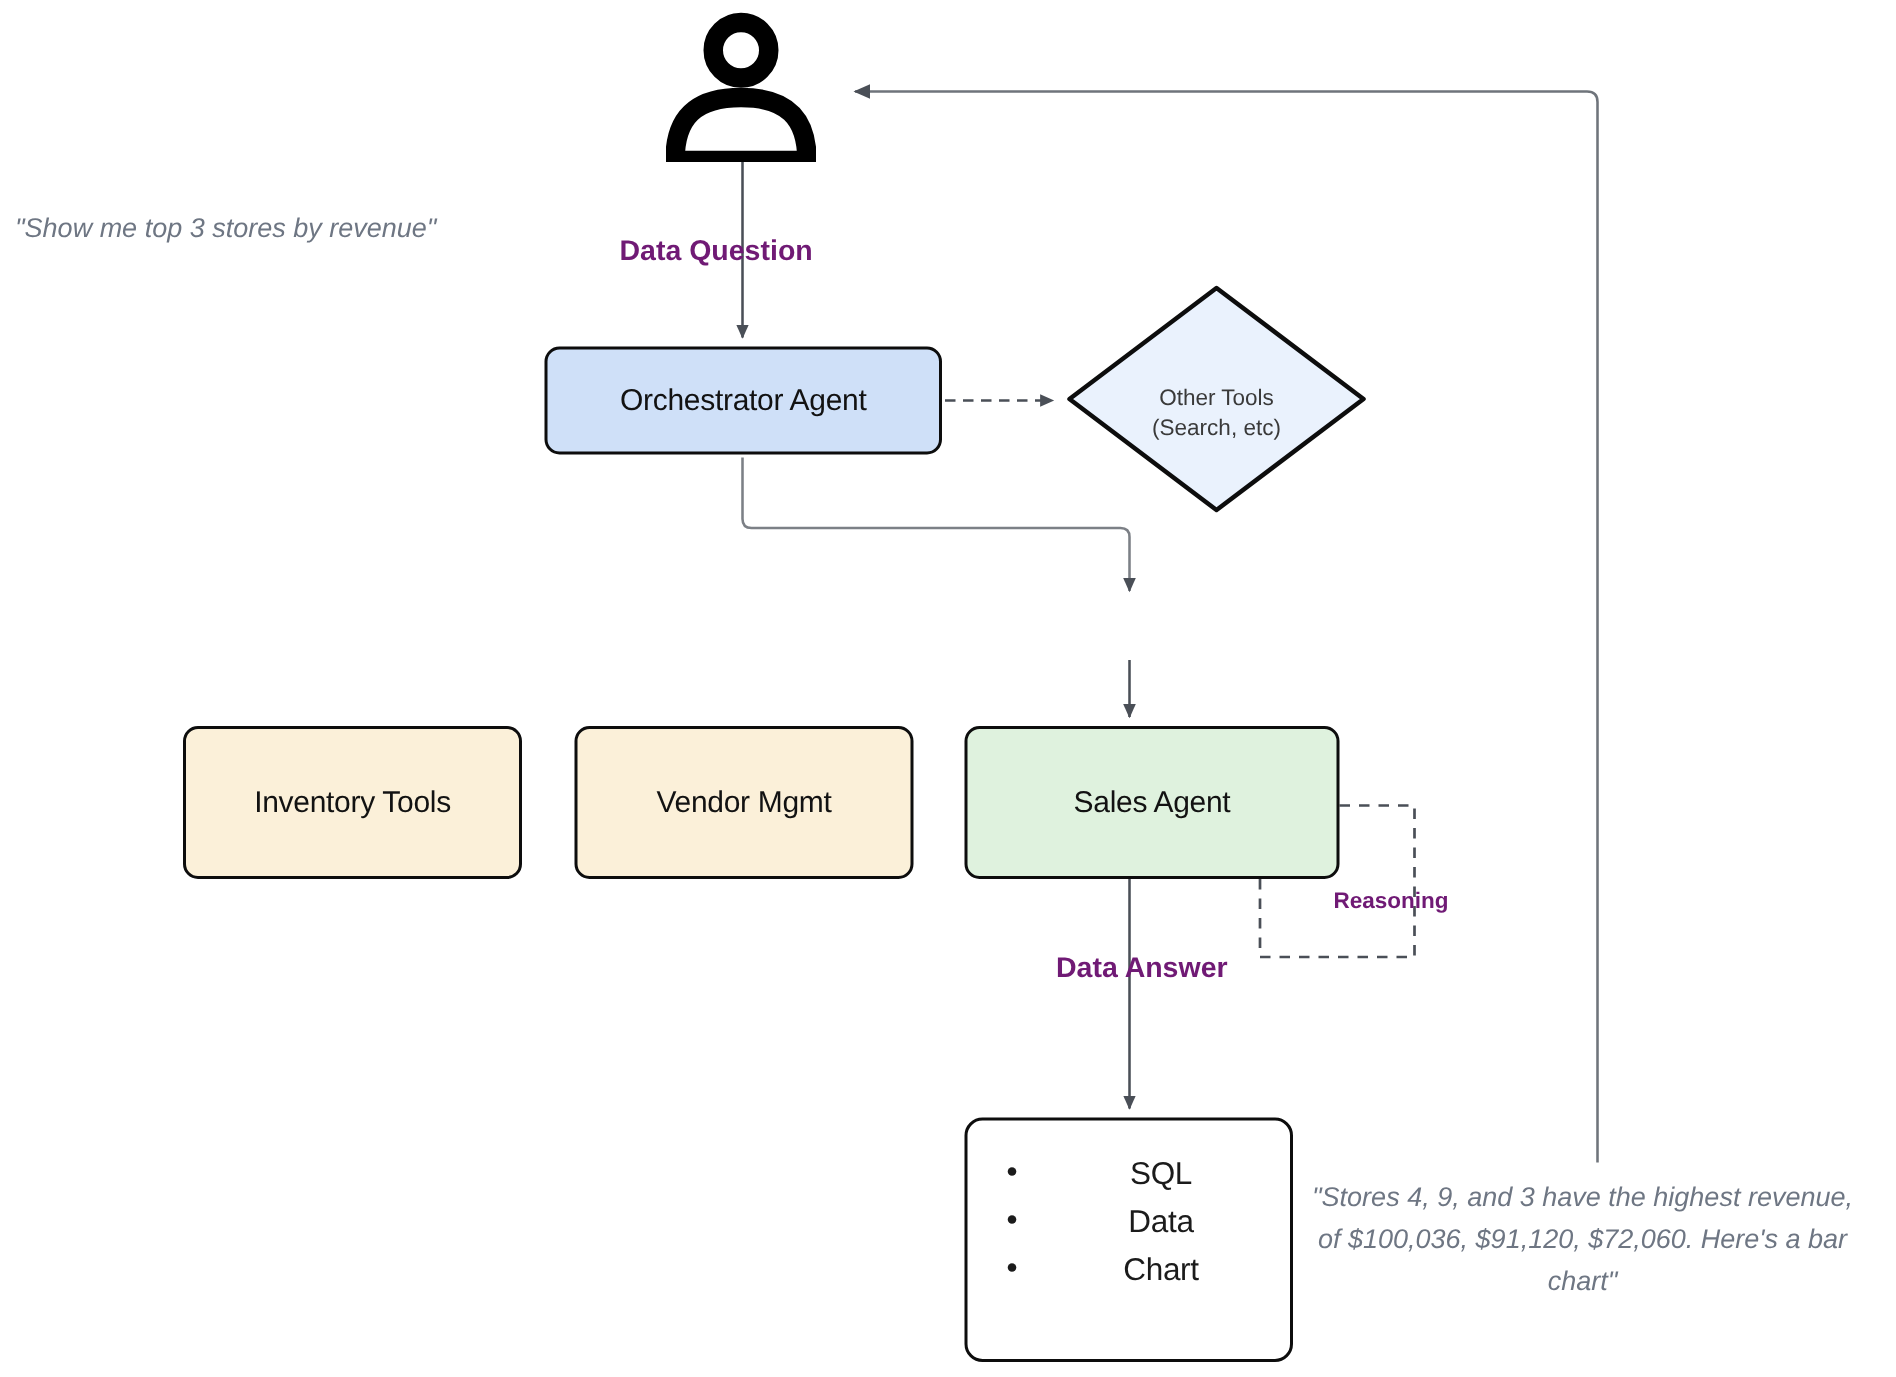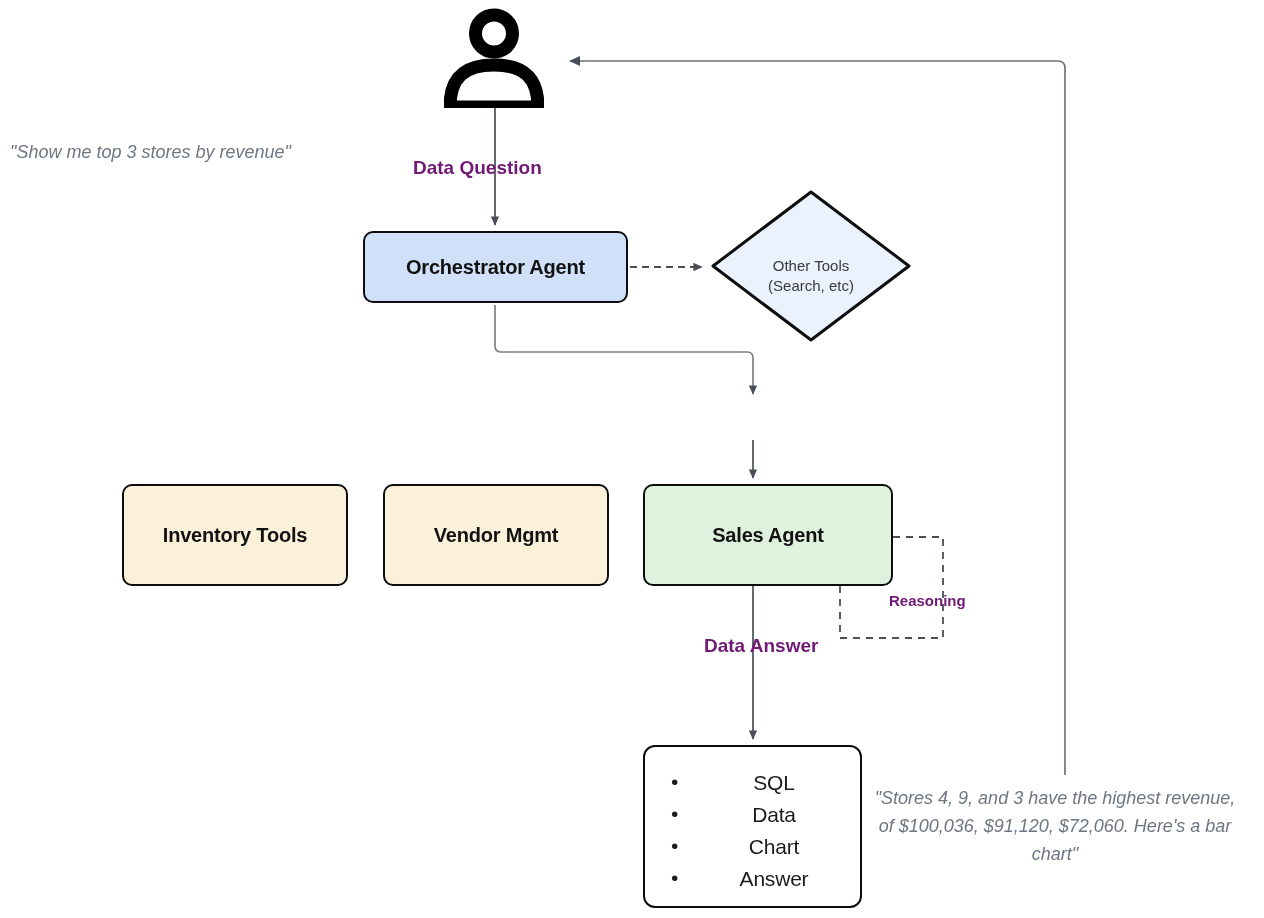--- a/index.html
+++ b/index.html
@@ -31,21 +31,21 @@
 
   
   .node {
     position: absolute;
     box-sizing: border-box;
     display: flex;
     align-items: center;
     justify-content: center;
     border: 2.5px solid #0d0d0d;
     border-radius: 10px;
-    font-weight: bold;
+    font-weight: normal;
     font-size: 20px;
     color: #121212;
     text-align: center;
     letter-spacing: -0.2px;
   }
 
   .node-orchestrator {
     left: 363px;
     top: 231px;
     width: 265px;
@@ -271,17 +271,16 @@
 
   <div class="node node-sales">
     <span>Sales Agent</span>
   </div>
 
   <div class="node node-output">
     <ul class="output-list">
         <li>SQL</li>
         <li>Data</li>
         <li>Chart</li>
-        <li>Answer</li>
       </ul>
   </div>
 
 </div>
 
 </body></html>

